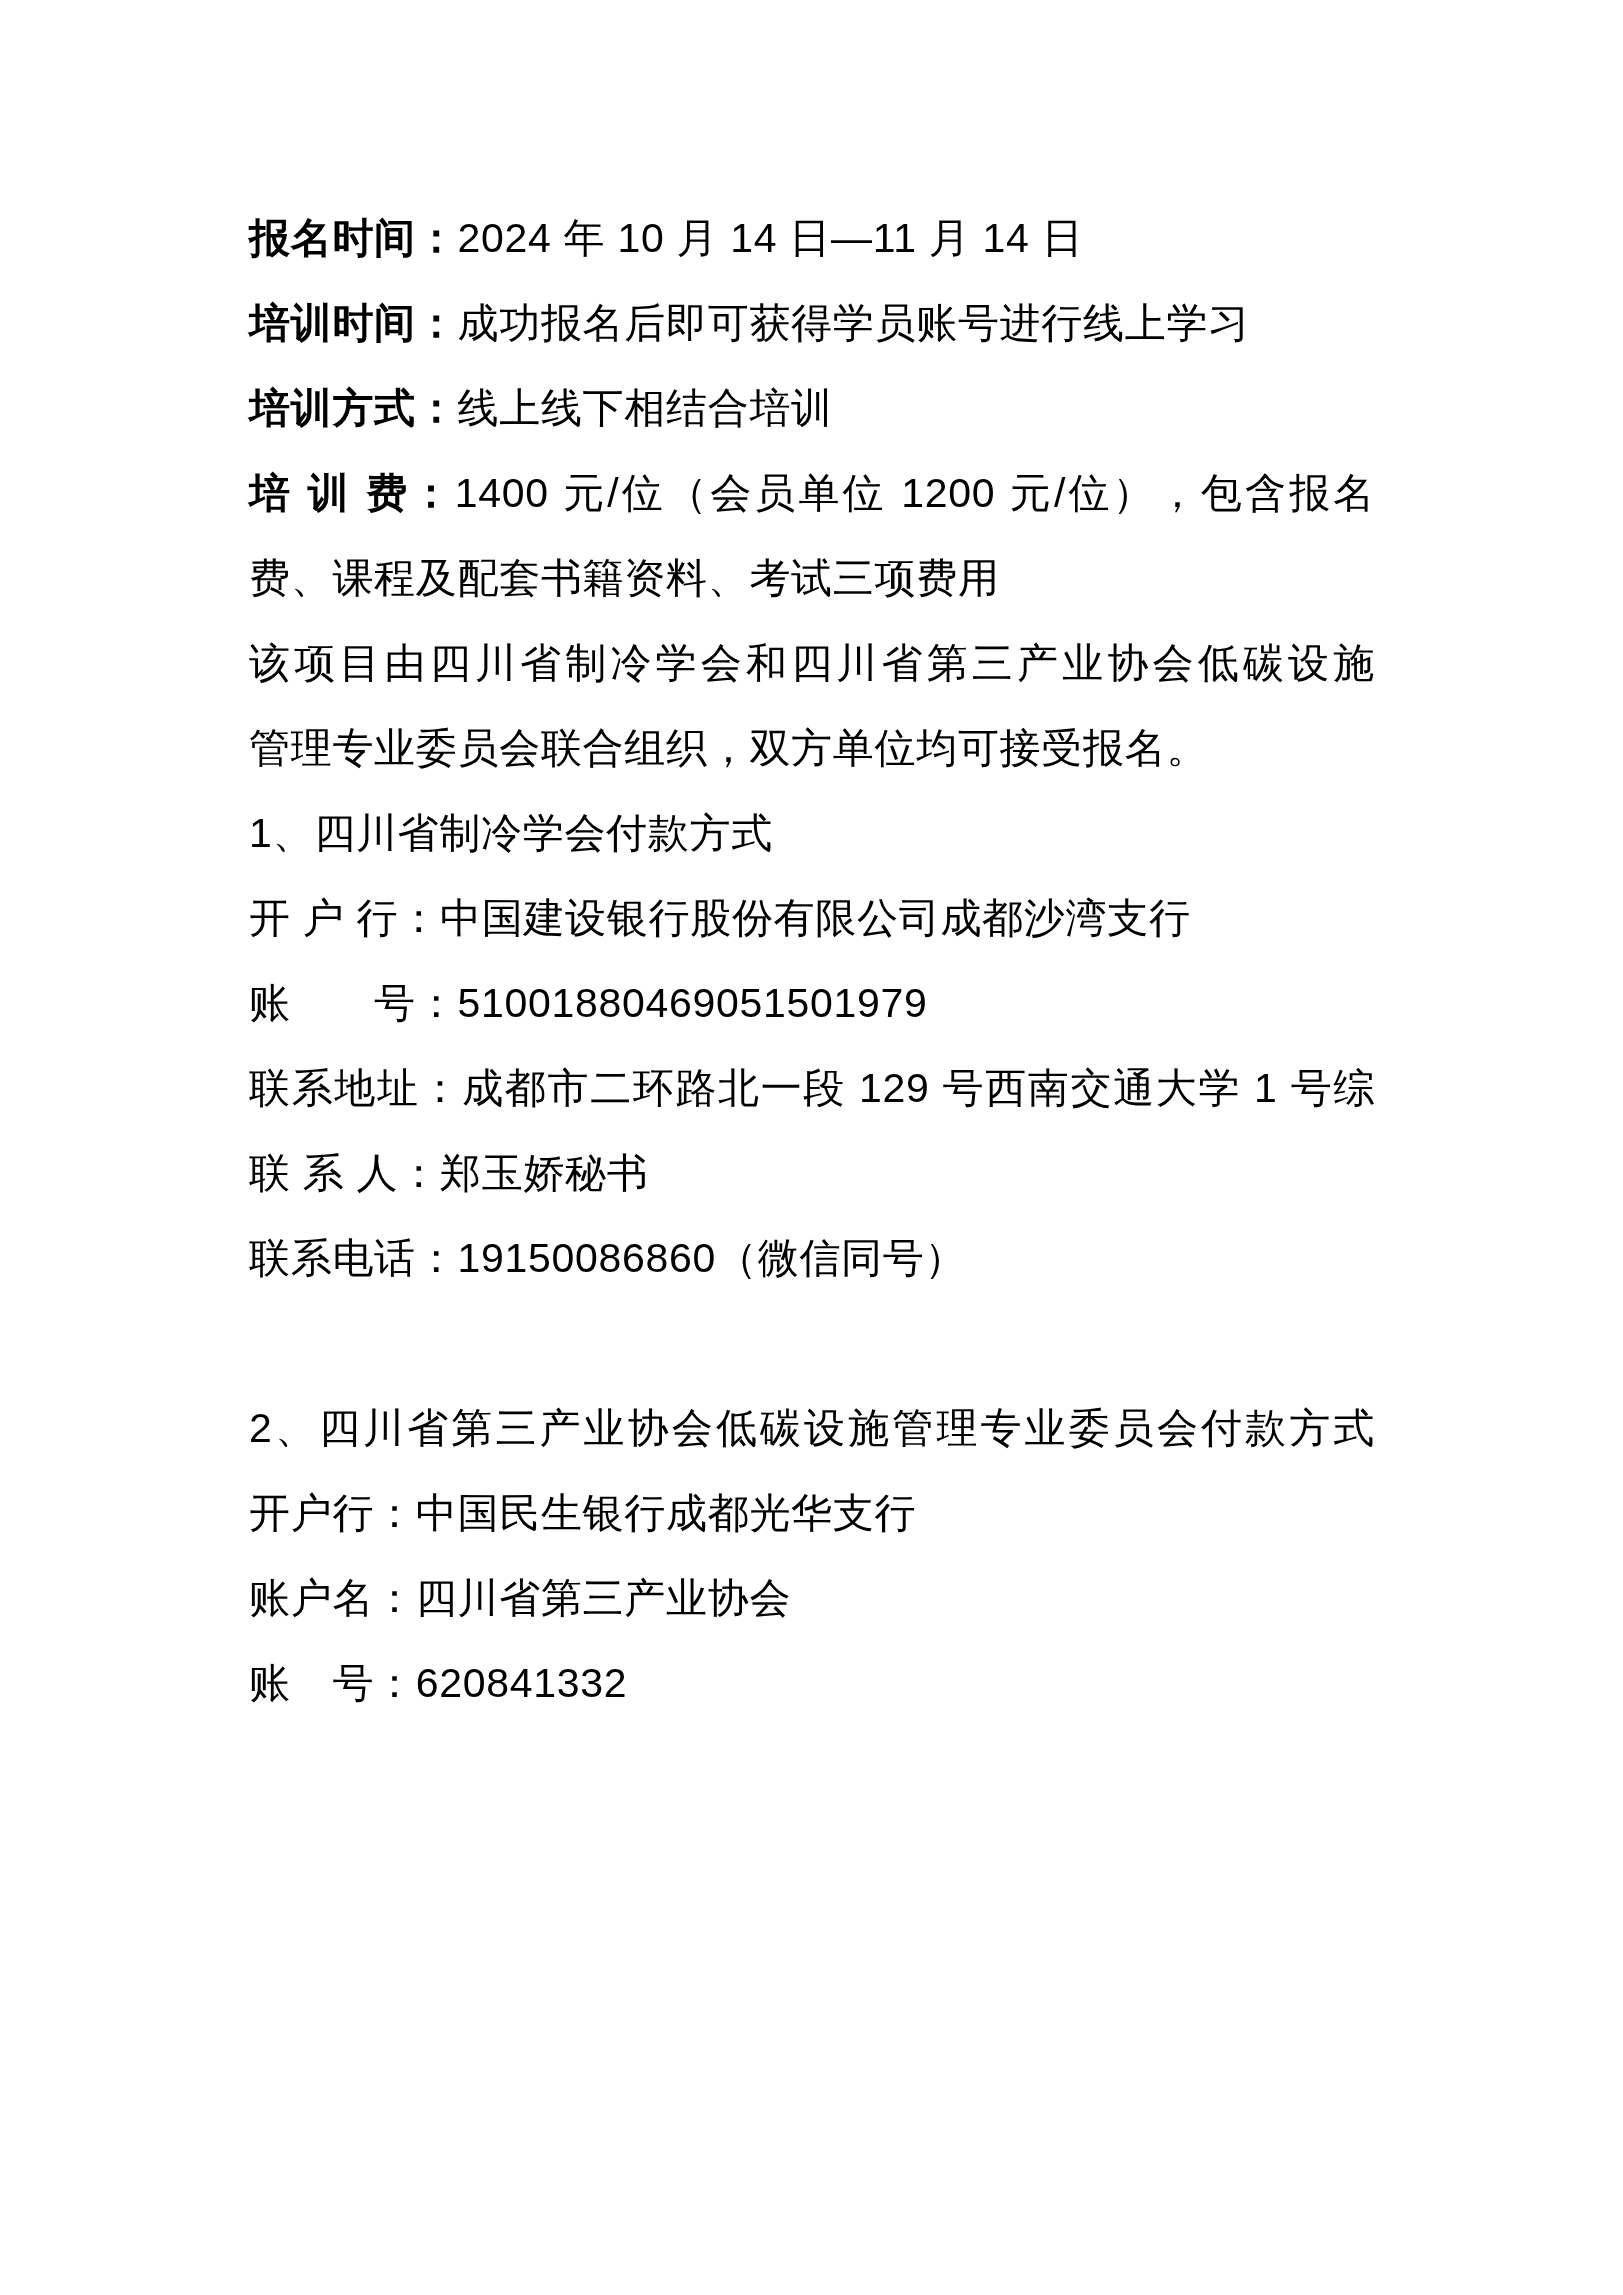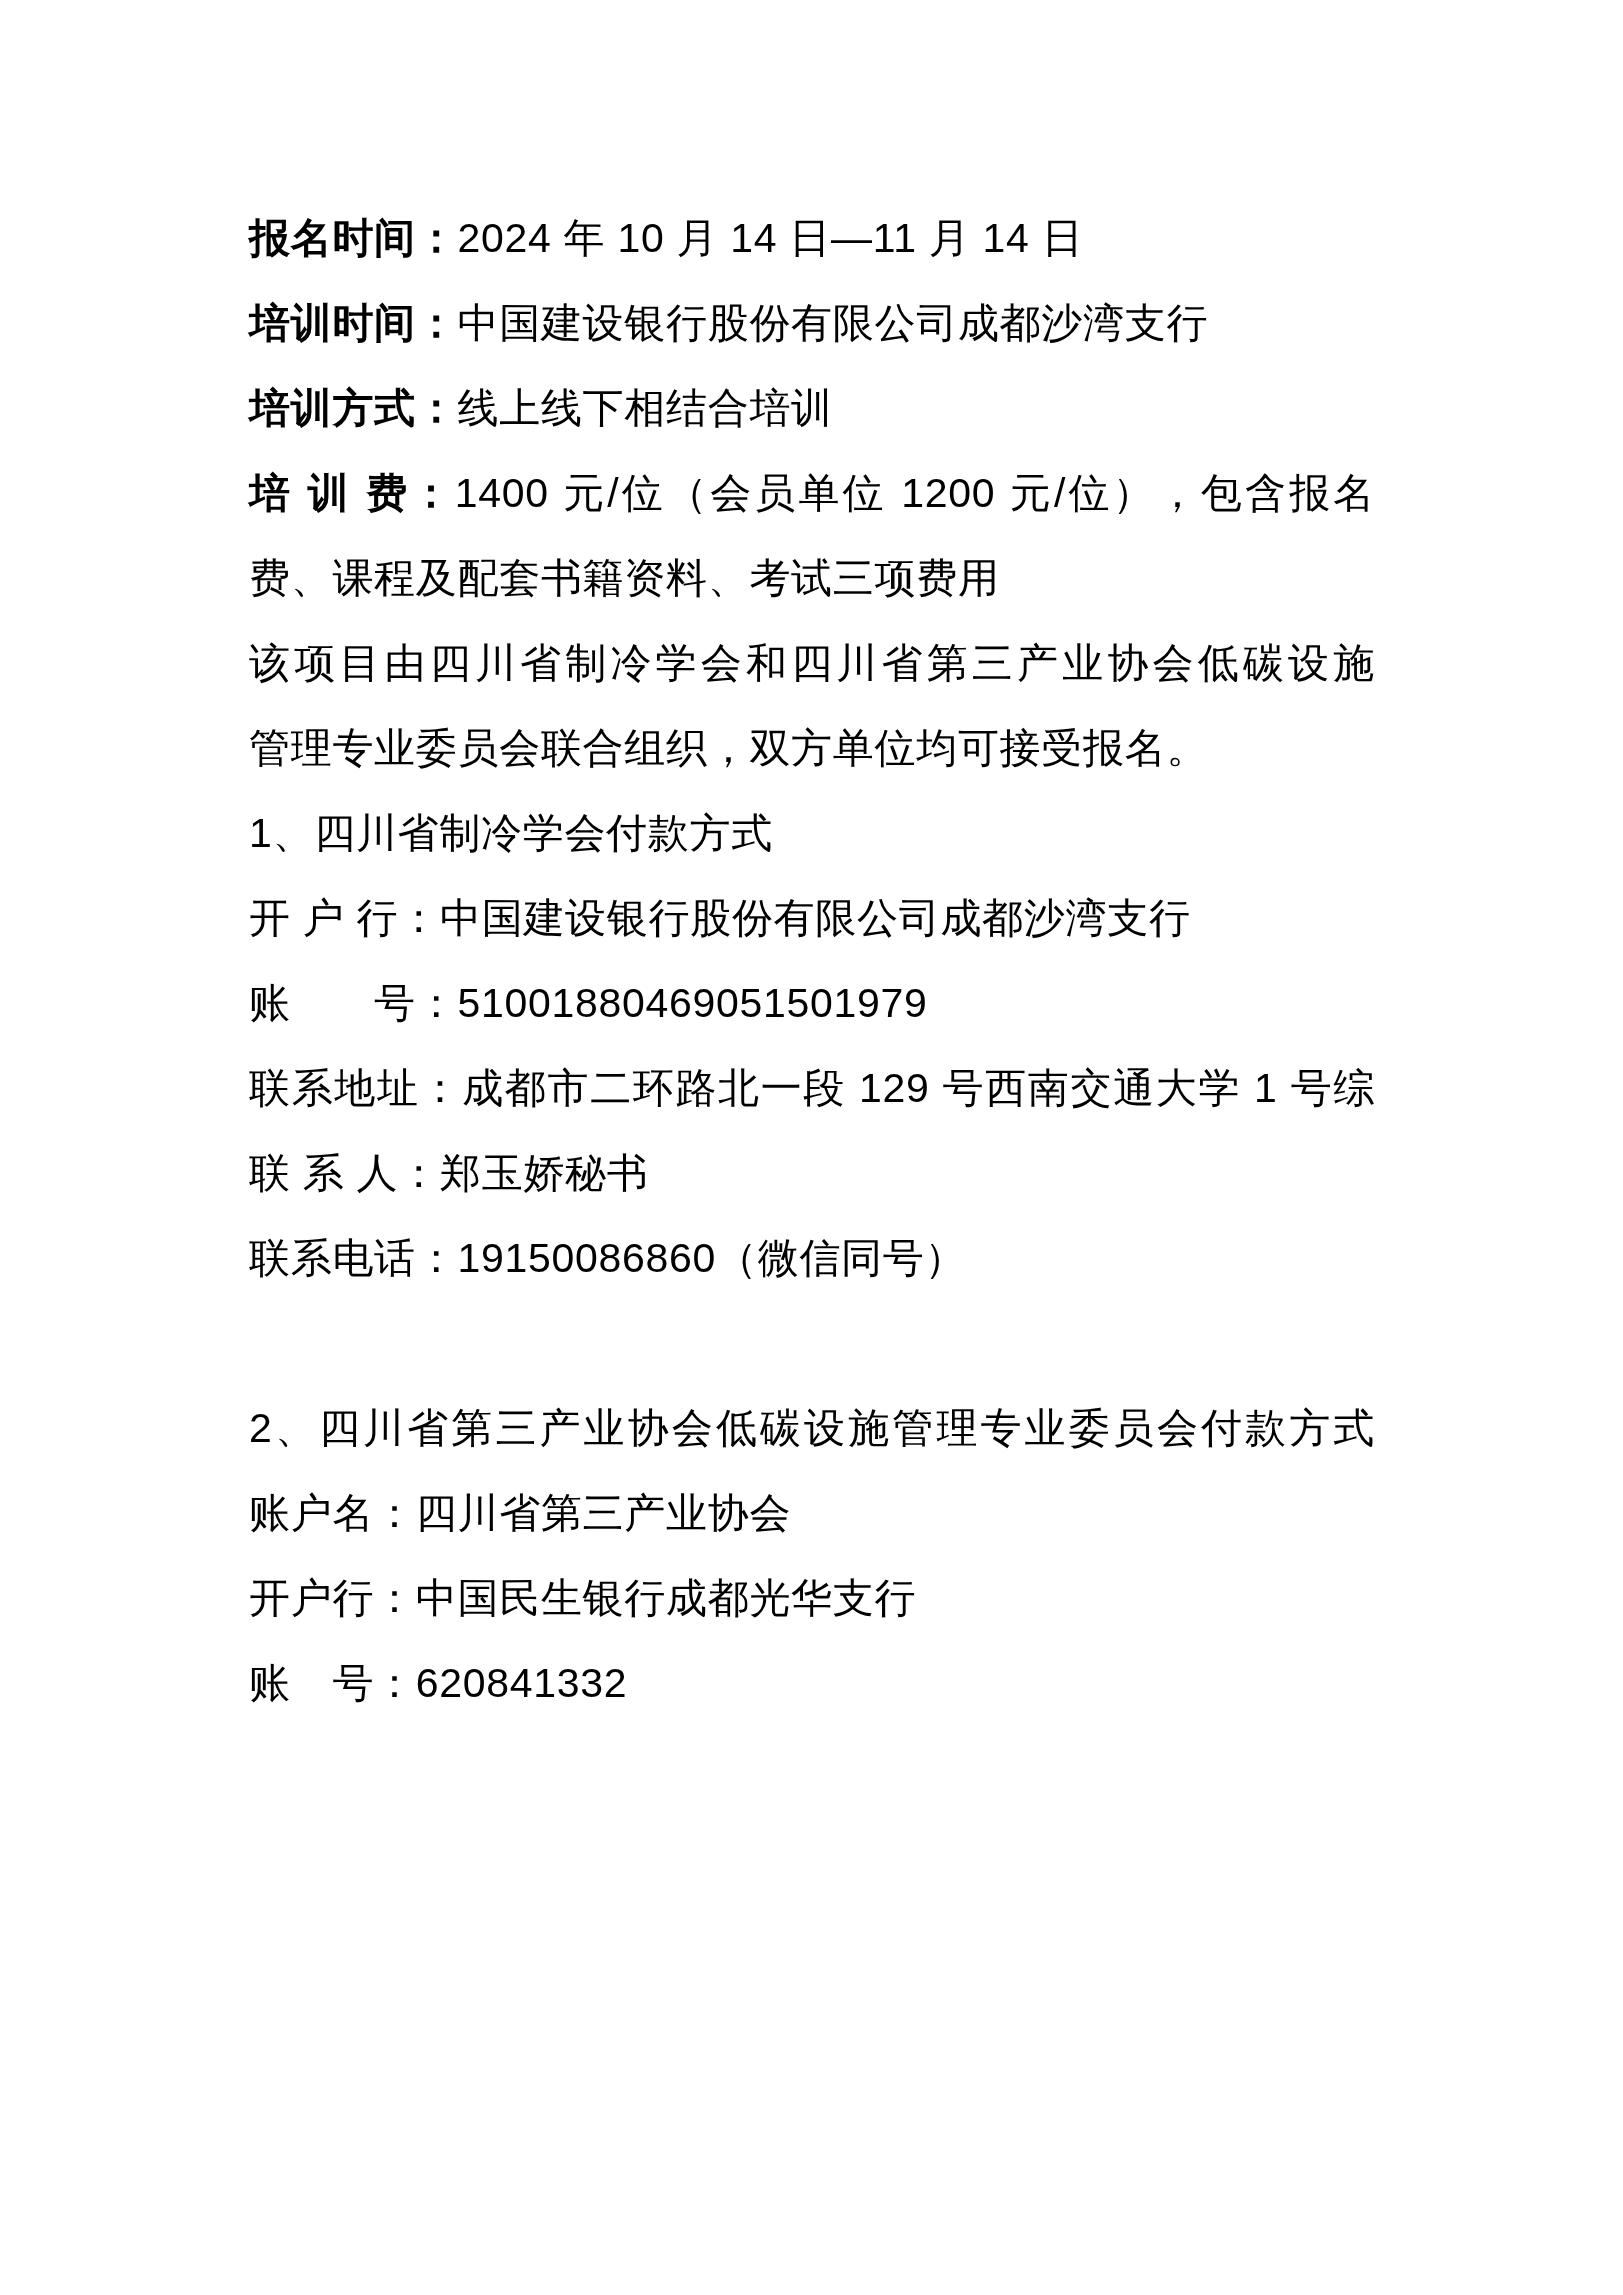--- a/index.html
+++ b/index.html
@@ -35,32 +35,32 @@
   }
   .seg{font-weight:normal;}
   .seg.b{font-weight:bold;}
 </style>
 </head>
 <body>
 
 <div class="page">
   <div class="content">
       <div class="line"><span class="seg b">报名时间：</span><span class="seg">2024 年 10 月 14 日—11 月 14 日</span></div>
-      <div class="line"><span class="seg b">培训时间：</span><span class="seg">中国建设银行股份有限公司成都沙湾支行</span></div>
+      <div class="line"><span class="seg b">培训时间：</span><span class="seg">成功报名后即可获得学员账号进行线上学习</span></div>
       <div class="line"><span class="seg b">培训方式：</span><span class="seg">线上线下相结合培训</span></div>
       <div class="line just"><span class="seg b">培 训 费：</span><span class="seg">1400 元/位（会员单位 1200 元/位），包含报名</span></div>
       <div class="line"><span class="seg">费、课程及配套书籍资料、考试三项费用</span></div>
       <div class="line just"><span class="seg">该项目由四川省制冷学会和四川省第三产业协会低碳设施</span></div>
       <div class="line"><span class="seg">管理专业委员会联合组织，双方单位均可接受报名。</span></div>
       <div class="line"><span class="seg">1、四川省制冷学会付款方式</span></div>
       <div class="line"><span class="seg">开 户 行：中国建设银行股份有限公司成都沙湾支行</span></div>
       <div class="line"><span class="seg">账　　号：51001880469051501979</span></div>
       <div class="line just"><span class="seg">联系地址：成都市二环路北一段 129 号西南交通大学 1 号综</span></div>
       <div class="line"><span class="seg">联 系 人：郑玉娇秘书</span></div>
       <div class="line"><span class="seg">联系电话：19150086860（微信同号）</span></div>
       <div class="line">&nbsp;</div>
       <div class="line just"><span class="seg">2、四川省第三产业协会低碳设施管理专业委员会付款方式</span></div>
+      <div class="line"><span class="seg">开户行：中国民生银行成都光华支行</span></div>
       <div class="line"><span class="seg">账户名：四川省第三产业协会</span></div>
-      <div class="line"><span class="seg">开户行：中国民生银行成都光华支行</span></div>
       <div class="line"><span class="seg">账　号：620841332</span></div>
     </div>
 </div>
 
 
 </body></html>

